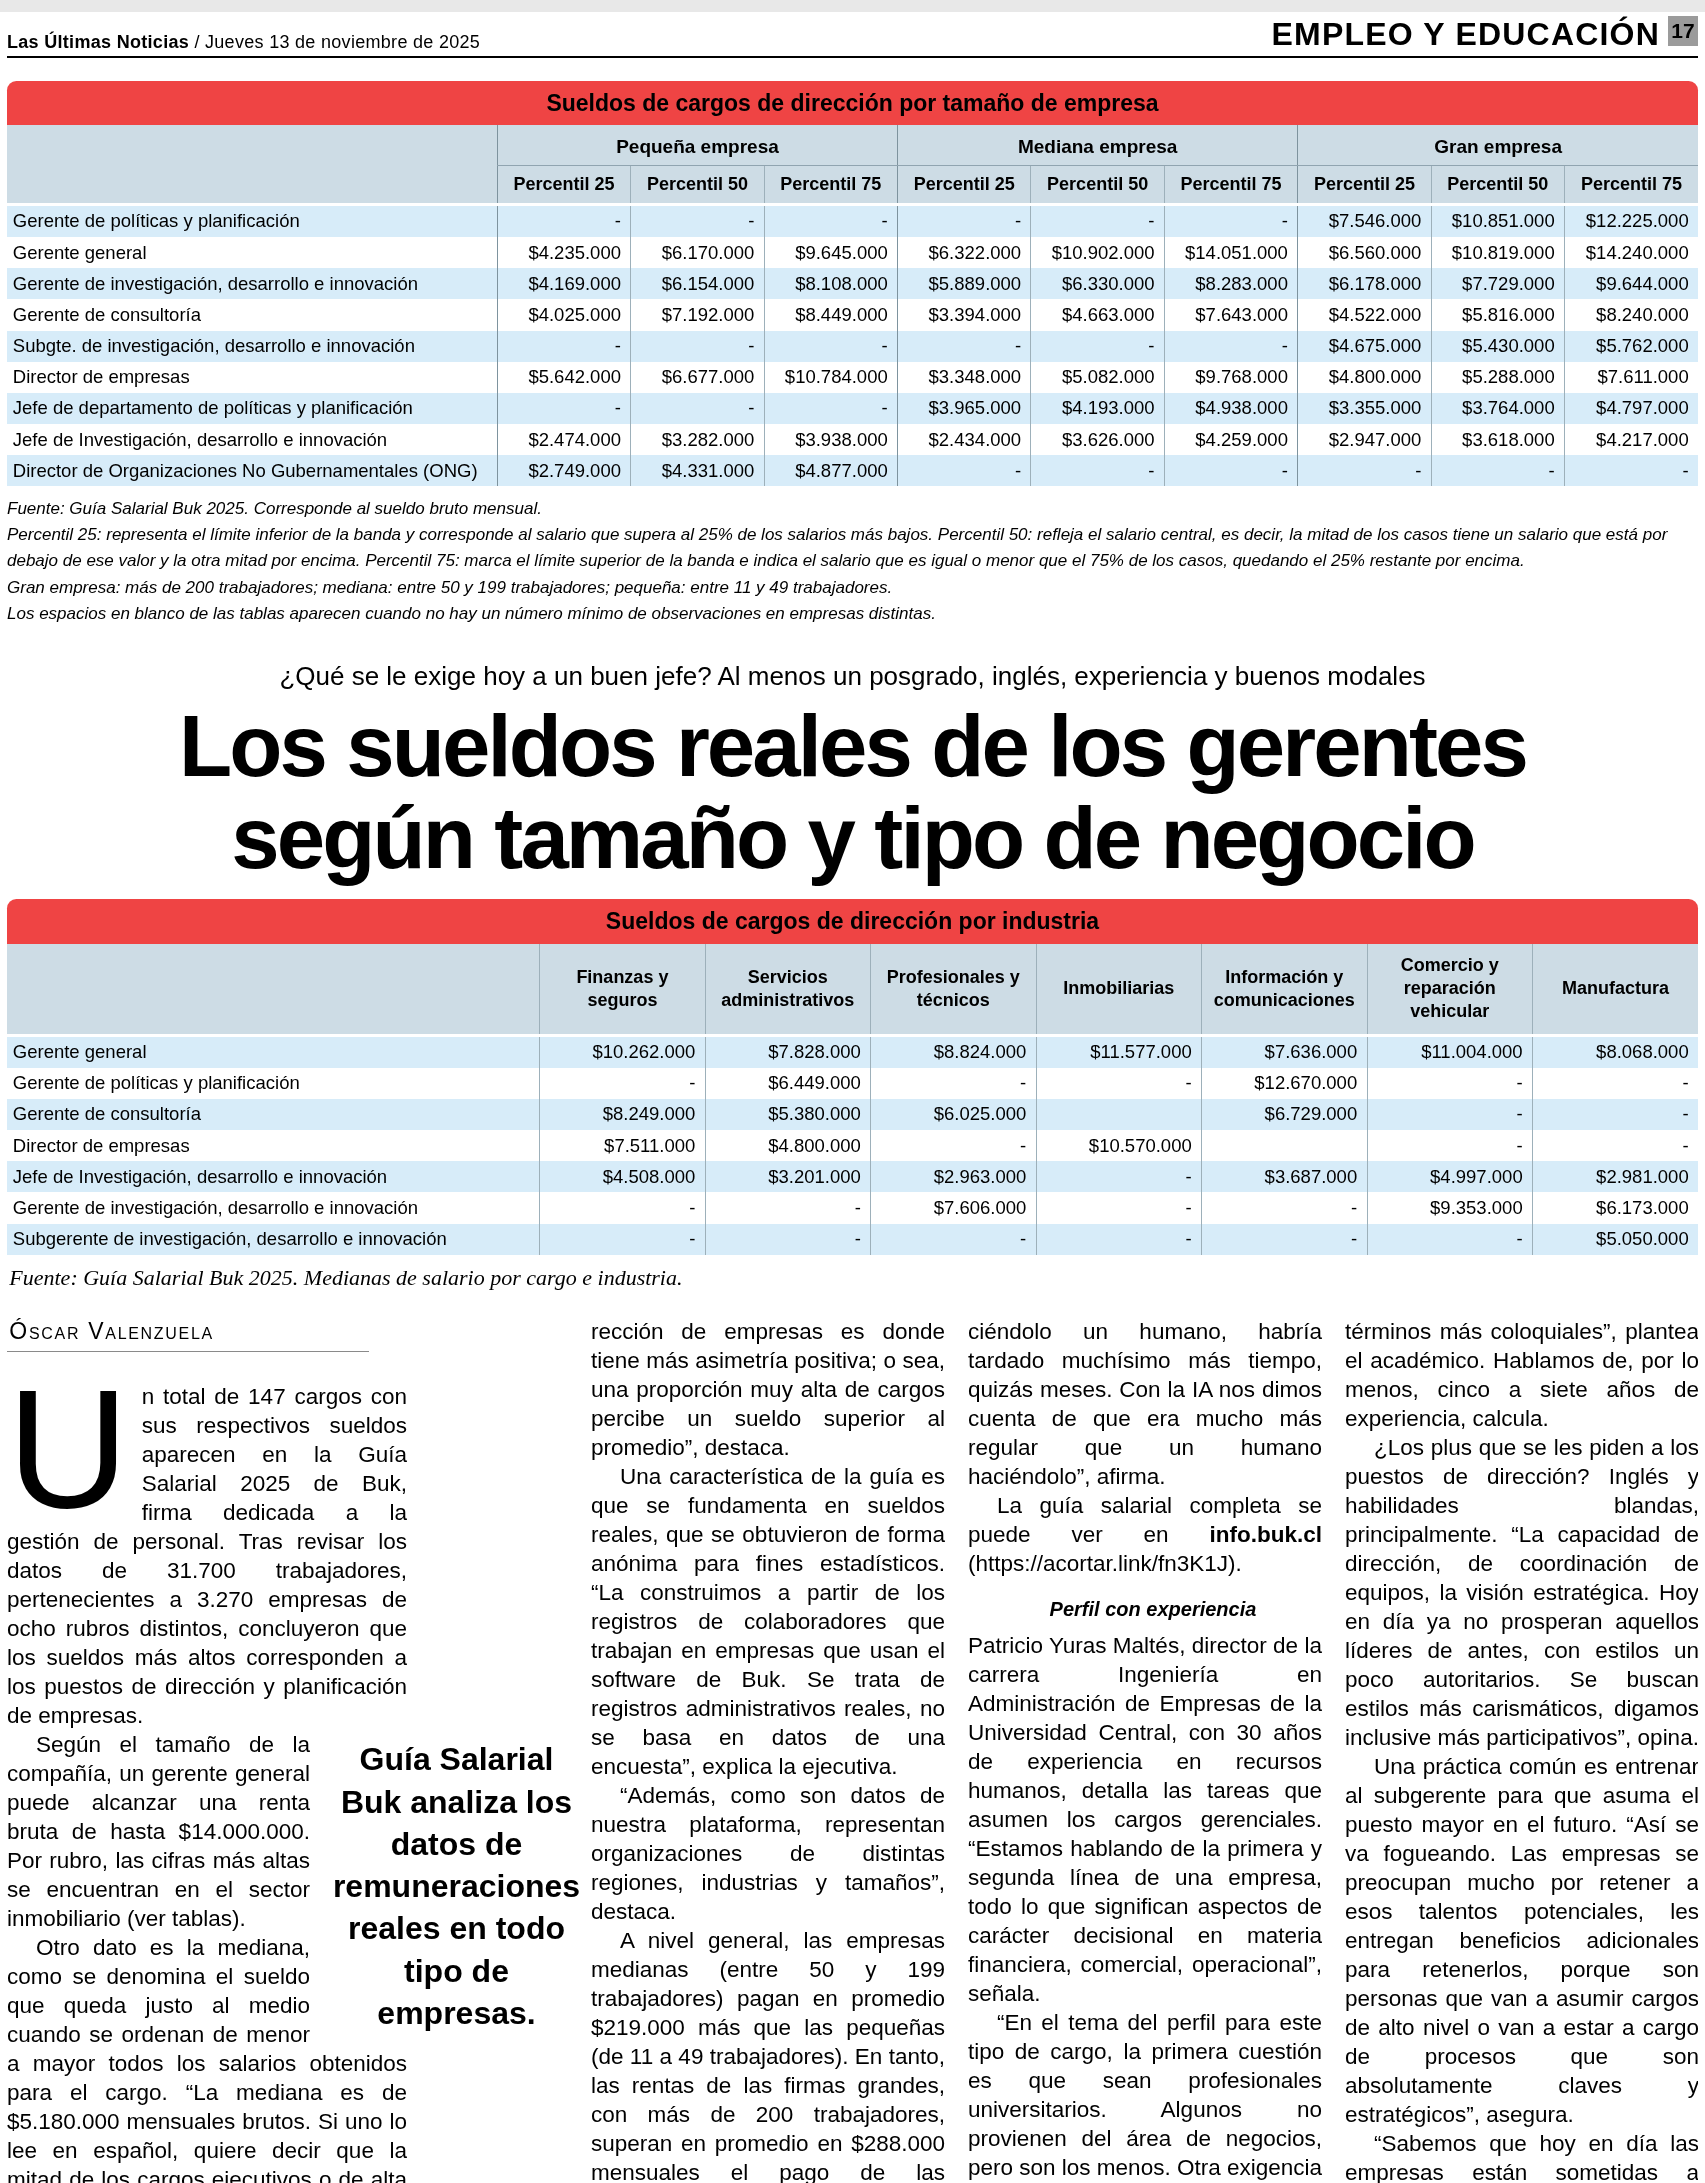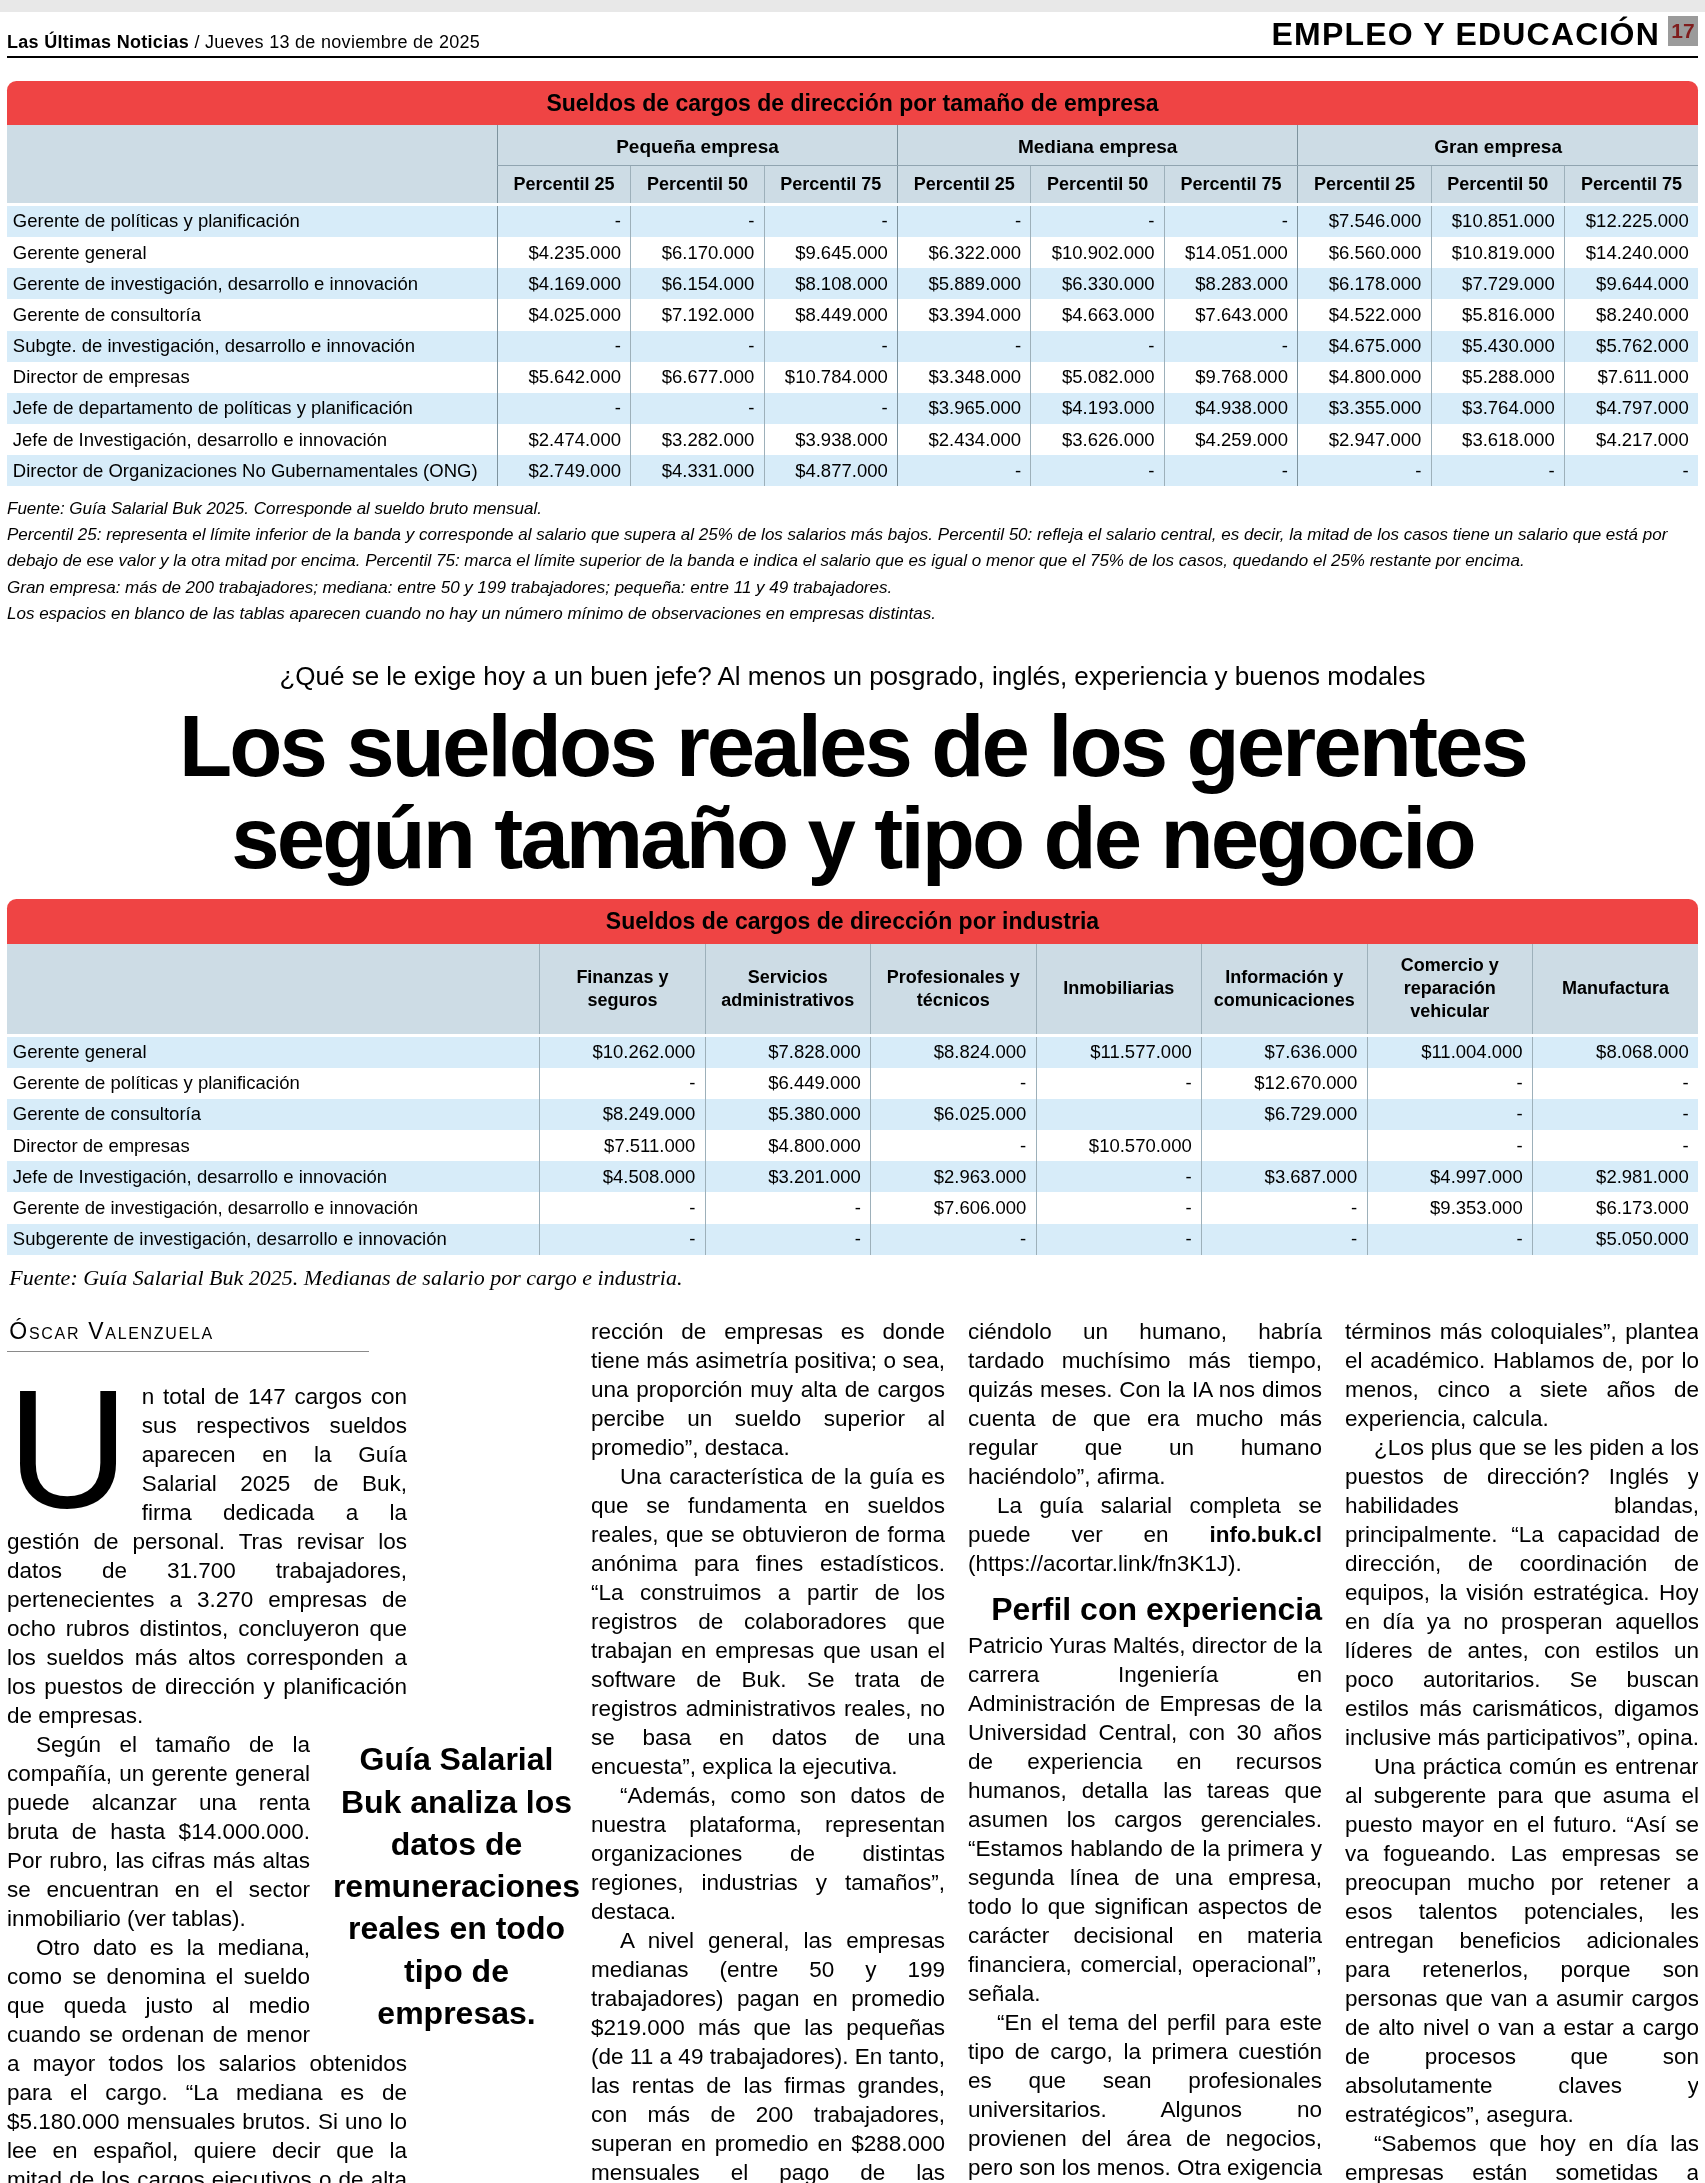--- a/index.html
+++ b/index.html
@@ -9,21 +9,21 @@
     overflow:hidden;position:relative;box-sizing:border-box;
     padding:3.5px 7px 0 7px;
   }
   
   .masthead{display:flex;justify-content:space-between;align-items:flex-end;
     border-bottom:2.9px solid #000;padding-bottom:3.5px;}
   .mast-left{font-size:18px;letter-spacing:0.3px;}
   .mast-left .brand{font-weight:bold;}
   .mast-right{display:flex;align-items:flex-start;gap:8px;}
   .section-title{font-size:32px;font-weight:bold;letter-spacing:1.2px;}
-  .pagenum{background:#9b9b9b;color:#7f1d1d;font-weight:bold;font-size:21px;
+  .pagenum{background:#9b9b9b;color:#000000;font-weight:bold;font-size:21px;
     width:30px;height:30px;display:flex;align-items:center;justify-content:center;}
   
   .tbar{background:#ef4444;text-align:center;font-weight:bold;font-size:23px;
     padding:8.7px 0;border-radius:9.3px 9.3px 0 0;margin-top:23px;}
   table{width:100%;border-collapse:collapse;table-layout:fixed;}
   thead th{background:#cddce5;font-weight:bold;vertical-align:middle;}
   #t1 thead .group-row th{font-size:19px;padding:10.4px 2.3px 7px 2.3px;border-bottom:1.2px solid #90a4b0;}
   #t1 thead .group-row th.corner, #t2 thead th.corner{border-bottom:none;}
   #t1 thead .perc-row th{font-size:18px;padding:8px 2.3px;}
   #t1 th, #t1 td{border-left:0.6px solid #9db0ba;}
@@ -53,21 +53,21 @@
   .col2,.col3{width:354px;margin-right:23px;flex:none;}
   .col4{width:354px;flex:none;}
   .byline{font-variant:small-caps;font-size:23px;letter-spacing:1.7px;
     border-bottom:1.2px solid #8a8a8a;padding:0 0 5.8px 2.3px;width:90%;margin-bottom:30px;}
   .col p{margin:0;}
   .col p + p{text-indent:29px;}
   .col p.noindent{text-indent:0;}
   .dropcap{float:left;font-size:169px;line-height:126px;padding:3.5px 12.7px 0 0;}
   .pullquote{float:right;width:261px;margin:8px -180px 14px 16px;
     font-weight:bold;font-size:32px;line-height:1.32;text-align:center;text-indent:0;}
-  .subhead{font-weight:bold;font-size:32px;margin:17.3px 0 7px 16px;text-align:right;}
+  .subhead{font-weight:bold;font-size:20px;margin:17.3px 0 7px 16px;text-align:center;font-style:italic;}
   .b{font-weight:bold;}
 </style>
 </head>
 <body>
 
 <div class="page">
 
   <div class="masthead">
     <div class="mast-left">
       <span class="brand">Las Últimas Noticias</span>

